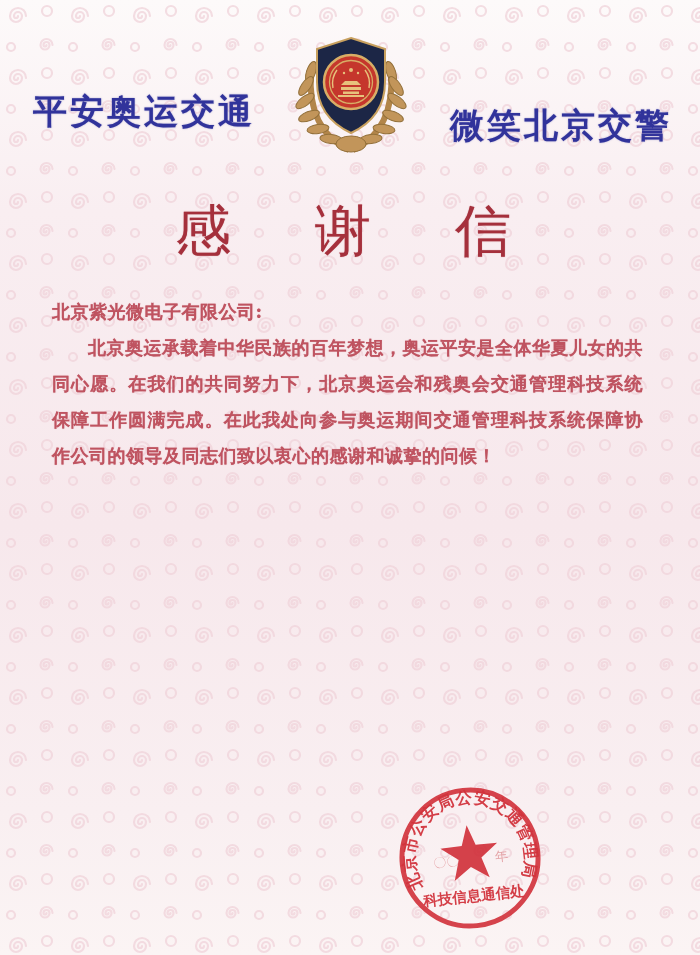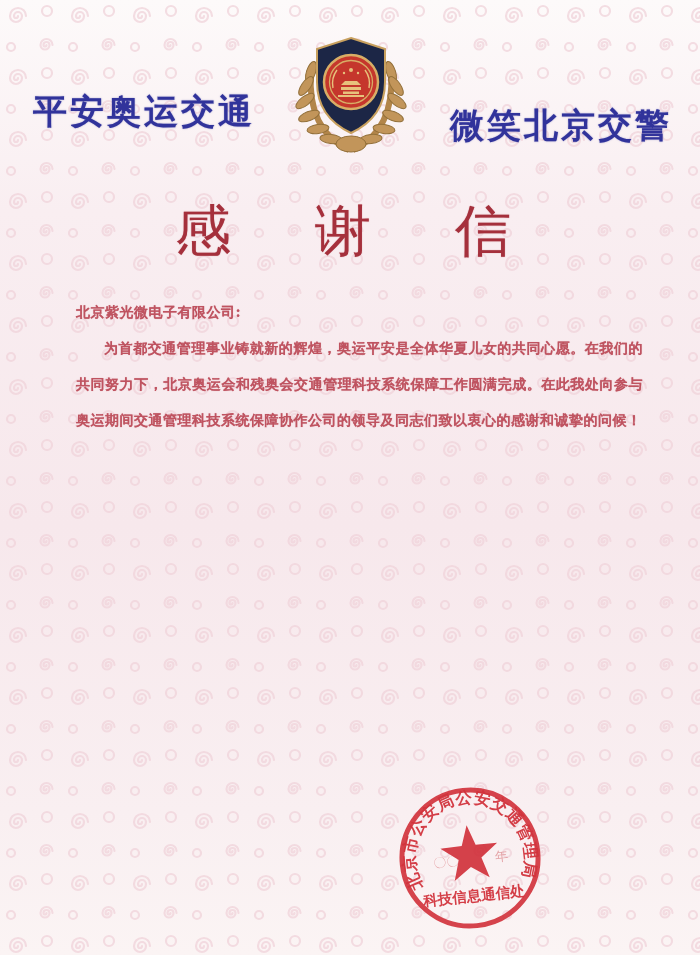--- a/index.html
+++ b/index.html
@@ -18,22 +18,22 @@
   .slogan-left{left:33px;top:89px;}
   .slogan-right{right:28px;top:95px;margin-top:8px;}
   .badge{position:absolute;left:291px;top:30px;}
   .title{
     position:absolute;top:194px;left:0;width:100%;text-align:center;
     font-size:56px;font-weight:normal;color:#a5303c;letter-spacing:14px;
     font-family:"DejaVu Serif","Liberation Serif",serif;
     text-shadow:0 0 1px rgba(165,48,60,.6);
   }
   .letter{
-    position:absolute;left:76px;right:57px;top:294px;
-    color:#bf5360;font-size:14px;line-height:36px;
+    position:absolute;left:52px;right:57px;top:294px;
+    color:#bf5360;font-size:18px;line-height:36px;
     font-family:"DejaVu Serif","Liberation Serif",serif;
     text-align:justify;letter-spacing:0.5px;
     text-shadow:0 0 .7px rgba(191,83,96,.75);
     font-weight:600;
   }
   .letter p{margin:0;text-indent:2em;}
   .letter .salutation{text-indent:0;}
   .seal{
     position:absolute;left:396px;top:784px;
     transform:rotate(-6deg);opacity:.93;
@@ -98,21 +98,21 @@
       <rect x="52" y="61.5" width="16" height="2.5"></rect>
       <rect x="47" y="65" width="26" height="2"></rect>
     </g>
     <path d="M42 58 Q 40 48 46 40 M78 58 Q 80 48 74 40" fill="none" stroke="#e7c27c" stroke-width="1.4"></path>
   </svg>
 
   <div class="title">感　谢　信</div>
 
   <div class="letter">
     <p class="salutation">北京紫光微电子有限公司:</p>
-    <p>为首都交通管理事业铸就新的辉煌，奥运平安是全体华夏儿女的共同心愿。在我们的共同努力下，北京奥运会和残奥会交通管理科技系统保障工作圆满完成。在此我处向参与奥运期间交通管理科技系统保障协作公司的领导及同志们致以衷心的感谢和诚挚的问候！</p>
+    <p>北京奥运承载着中华民族的百年梦想，奥运平安是全体华夏儿女的共同心愿。在我们的共同努力下，北京奥运会和残奥会交通管理科技系统保障工作圆满完成。在此我处向参与奥运期间交通管理科技系统保障协作公司的领导及同志们致以衷心的感谢和诚挚的问候！</p>
   </div>
 
   <svg class="seal" width="148" height="148" viewBox="0 0 148 148" aria-hidden="true">
     <defs>
       <path id="sealArc" d="M 26.4 101.5 A 55 55 0 1 1 121.6 101.5" fill="none"></path>
     </defs>
     <circle cx="74" cy="74" r="68" fill="none" stroke="#cf2630" stroke-width="5" opacity="0.92"></circle>
     <text font-size="16.5" font-weight="bold" fill="#cf2630" font-family="DejaVu Sans, Liberation Sans, sans-serif" opacity="0.95">
       <textPath href="#sealArc" startOffset="4" textLength="222" lengthAdjust="spacing">北京市公安局公安交通管理局</textPath>
     </text>

